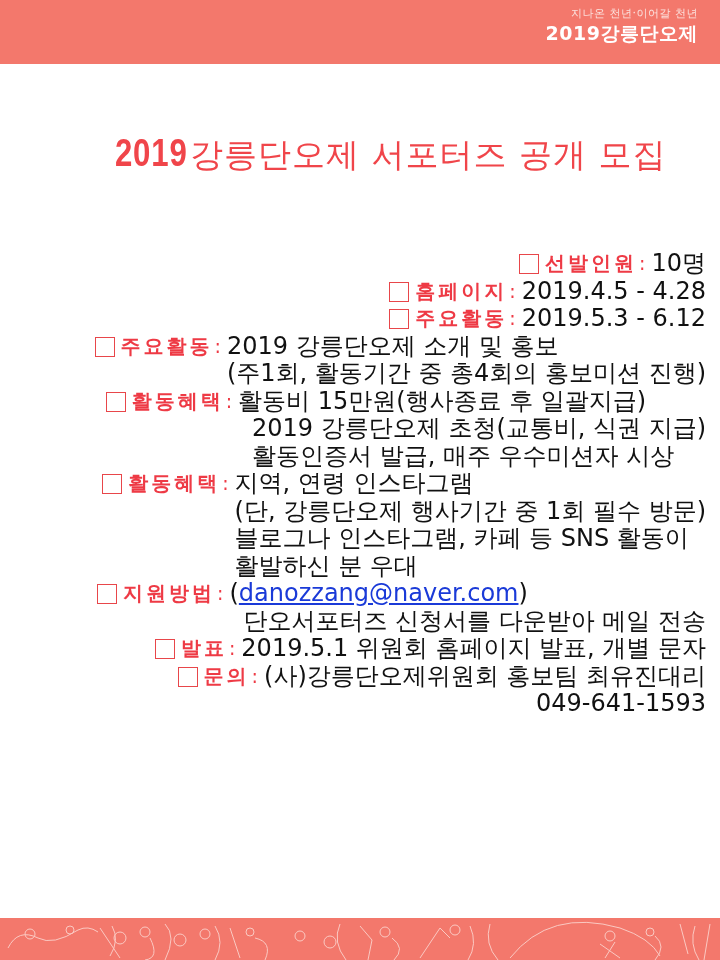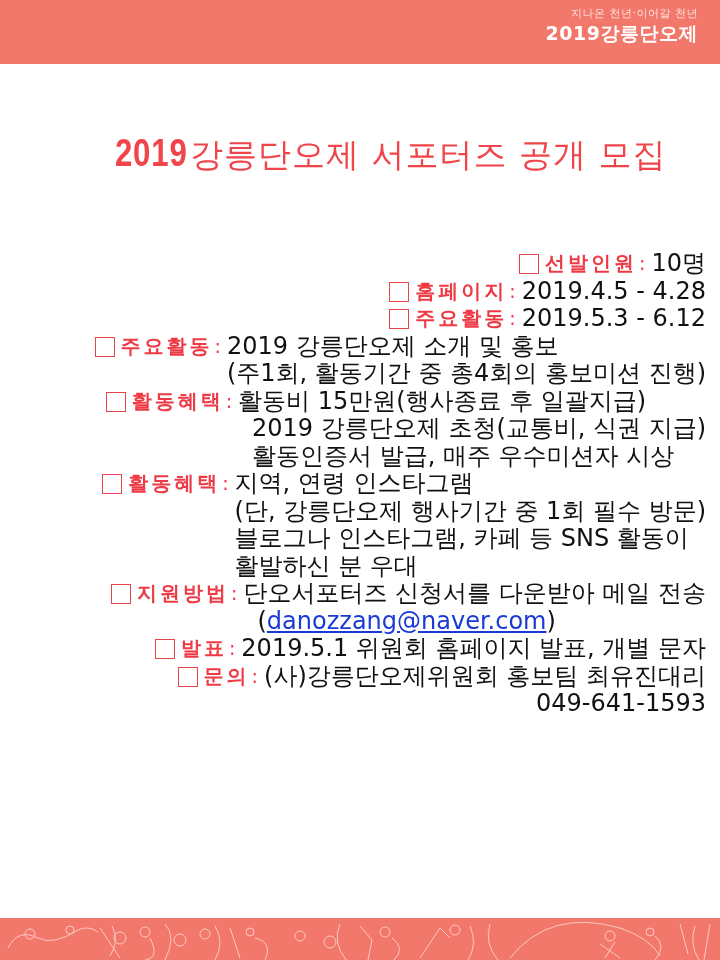--- a/index.html
+++ b/index.html
@@ -138,22 +138,22 @@
       <span class="line">블로그나 인스타그램, 카페 등 SNS 활동이</span>
       <span class="line">활발하신 분 우대</span>
     </div>
   </div>
 
   <div class="row">
     <span class="checkbox"></span>
     <span class="label">지원방법</span>
     <span class="colon">:</span>
     <div class="values">
+      <span class="line"><span>(</span><a class="email">danozzang@naver.com</a><span>)</span></span>
       <span class="line">단오서포터즈 신청서를 다운받아 메일 전송</span>
-      <span class="line"><span>(</span><a class="email">danozzang@naver.com</a><span>)</span></span>
     </div>
   </div>
 
   <div class="row">
     <span class="checkbox"></span>
     <span class="label">발표</span>
     <span class="colon">:</span>
     <div class="values">
       <span class="line">2019.5.1 위원회 홈페이지 발표, 개별 문자</span>
     </div>

